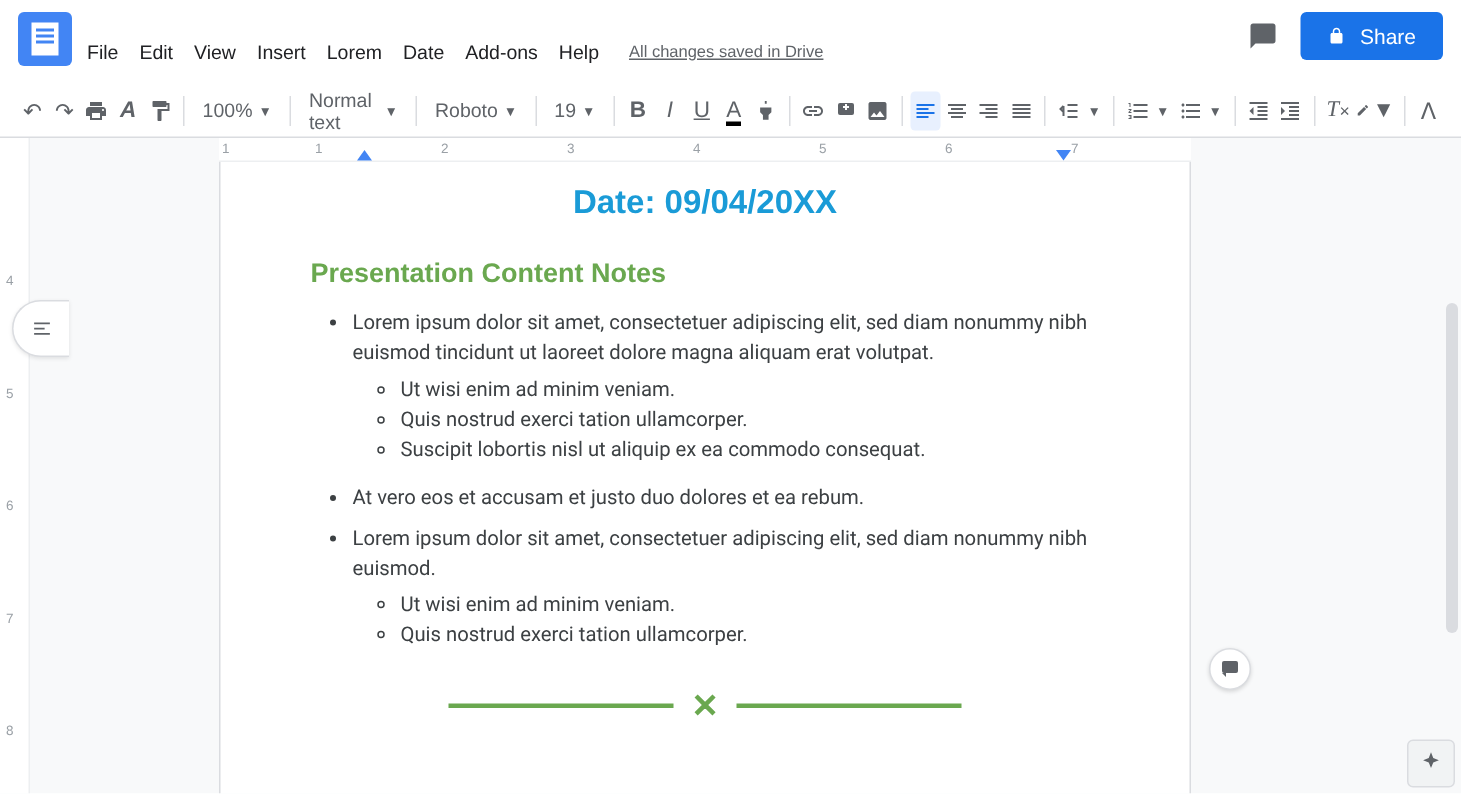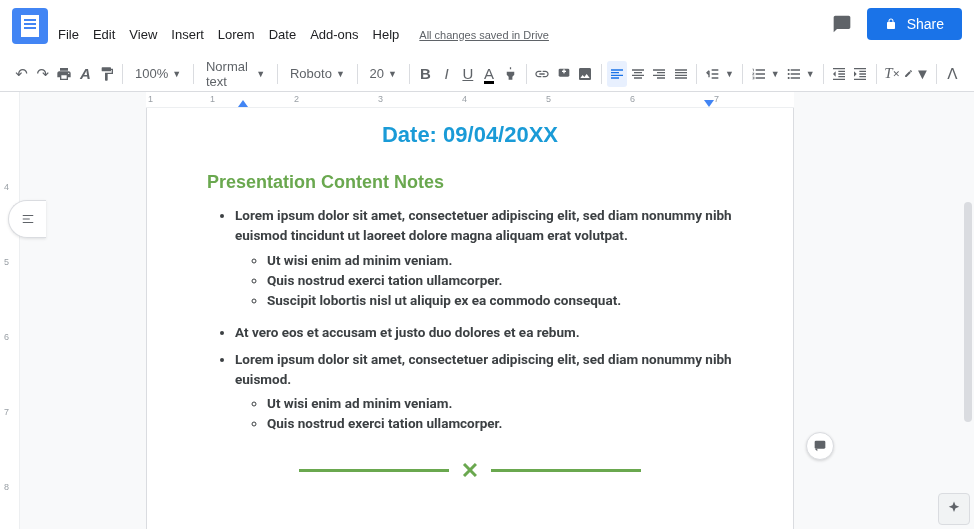--- a/index.html
+++ b/index.html
@@ -38,21 +38,21 @@
   .page-area { flex: 1; overflow: hidden; position: relative; }
   .hruler { height: 16px; background: #fff; border-bottom: 1px solid #edeff1; margin-left: 126px; width: 648px; position: relative; font-size: 9px; color: #9aa0a6; }
   .hruler .htick { position: absolute; top: 2px; }
   .hruler .indent-marker { position: absolute; top: 8px; width: 0; height: 0; border-left: 5px solid transparent; border-right: 5px solid transparent; border-bottom: 7px solid #4285f4; }
   .hruler .right-marker { position: absolute; top: 8px; width: 0; height: 0; border-left: 5px solid transparent; border-right: 5px solid transparent; border-top: 7px solid #4285f4; }
 
   .page { width: 648px; margin-left: 126px; background: #fff; border: 1px solid #dadce0; border-top: none; min-height: 500px; padding: 14px 60px 30px 60px; font-family: Roboto, Arial, sans-serif; }
   .date-line { text-align: center; color: #1a9bd7; font-size: 22px; font-weight: 700; margin-bottom: 24px; font-family: 'Arial', sans-serif; }
   .heading { color: #6aa84f; font-weight: 700; font-size: 18px; margin-bottom: 12px; font-family: Arial, sans-serif; }
   .body-list { list-style: disc; padding-left: 28px; font-size: 13.5px; line-height: 1.5; color: #3c4043; }
-  .body-list > li { margin-bottom: 6px; font-weight: bold; }
+  .body-list > li { margin-bottom: 6px; }
   .sub-list { list-style: circle; padding-left: 32px; margin-top: 4px; }
   .divider { display: flex; align-items: center; justify-content: center; margin-top: 24px; gap: 12px; }
   .divider .line { height: 3px; width: 150px; background: #6aa84f; }
   .divider .x { color: #6aa84f; font-size: 22px; font-weight: 700; }
 
   .scrollbar { position: absolute; right: 2px; top: 110px; width: 8px; height: 220px; background: #dadce0; border-radius: 4px; }
   .explore-btn { position: absolute; right: 4px; bottom: 4px; width: 32px; height: 32px; background: #f1f3f4; border: 1px solid #dadce0; border-radius: 4px; display: flex; align-items: center; justify-content: center; color: #5f6368; }
   .side-plus { position: absolute; right: 140px; top: 340px; width: 28px; height: 28px; background: #fff; border: 1px solid #dadce0; border-radius: 50%; display: flex; align-items: center; justify-content: center; color: #5f6368; box-shadow: 0 1px 3px rgba(0,0,0,.15); }
 
   svg { display: block; }
@@ -118,21 +118,21 @@
       <span>Normal text</span>
       <span class="arrow">▼</span>
     </div>
   <div class="tsep"></div>
   <div class="tdropdown" style="width:80px">
       <span>Roboto</span>
       <span class="arrow">▼</span>
     </div>
   <div class="tsep"></div>
   <div class="tdropdown" style="width:40px">
-      <span>20</span>
+      <span>19</span>
       <span class="arrow">▼</span>
     </div>
   <div class="tsep"></div>
   <div class="tbtn">
       <b>B</b>
     </div>
   <div class="tbtn">
       <i>I</i>
     </div>
   <div class="tbtn">

